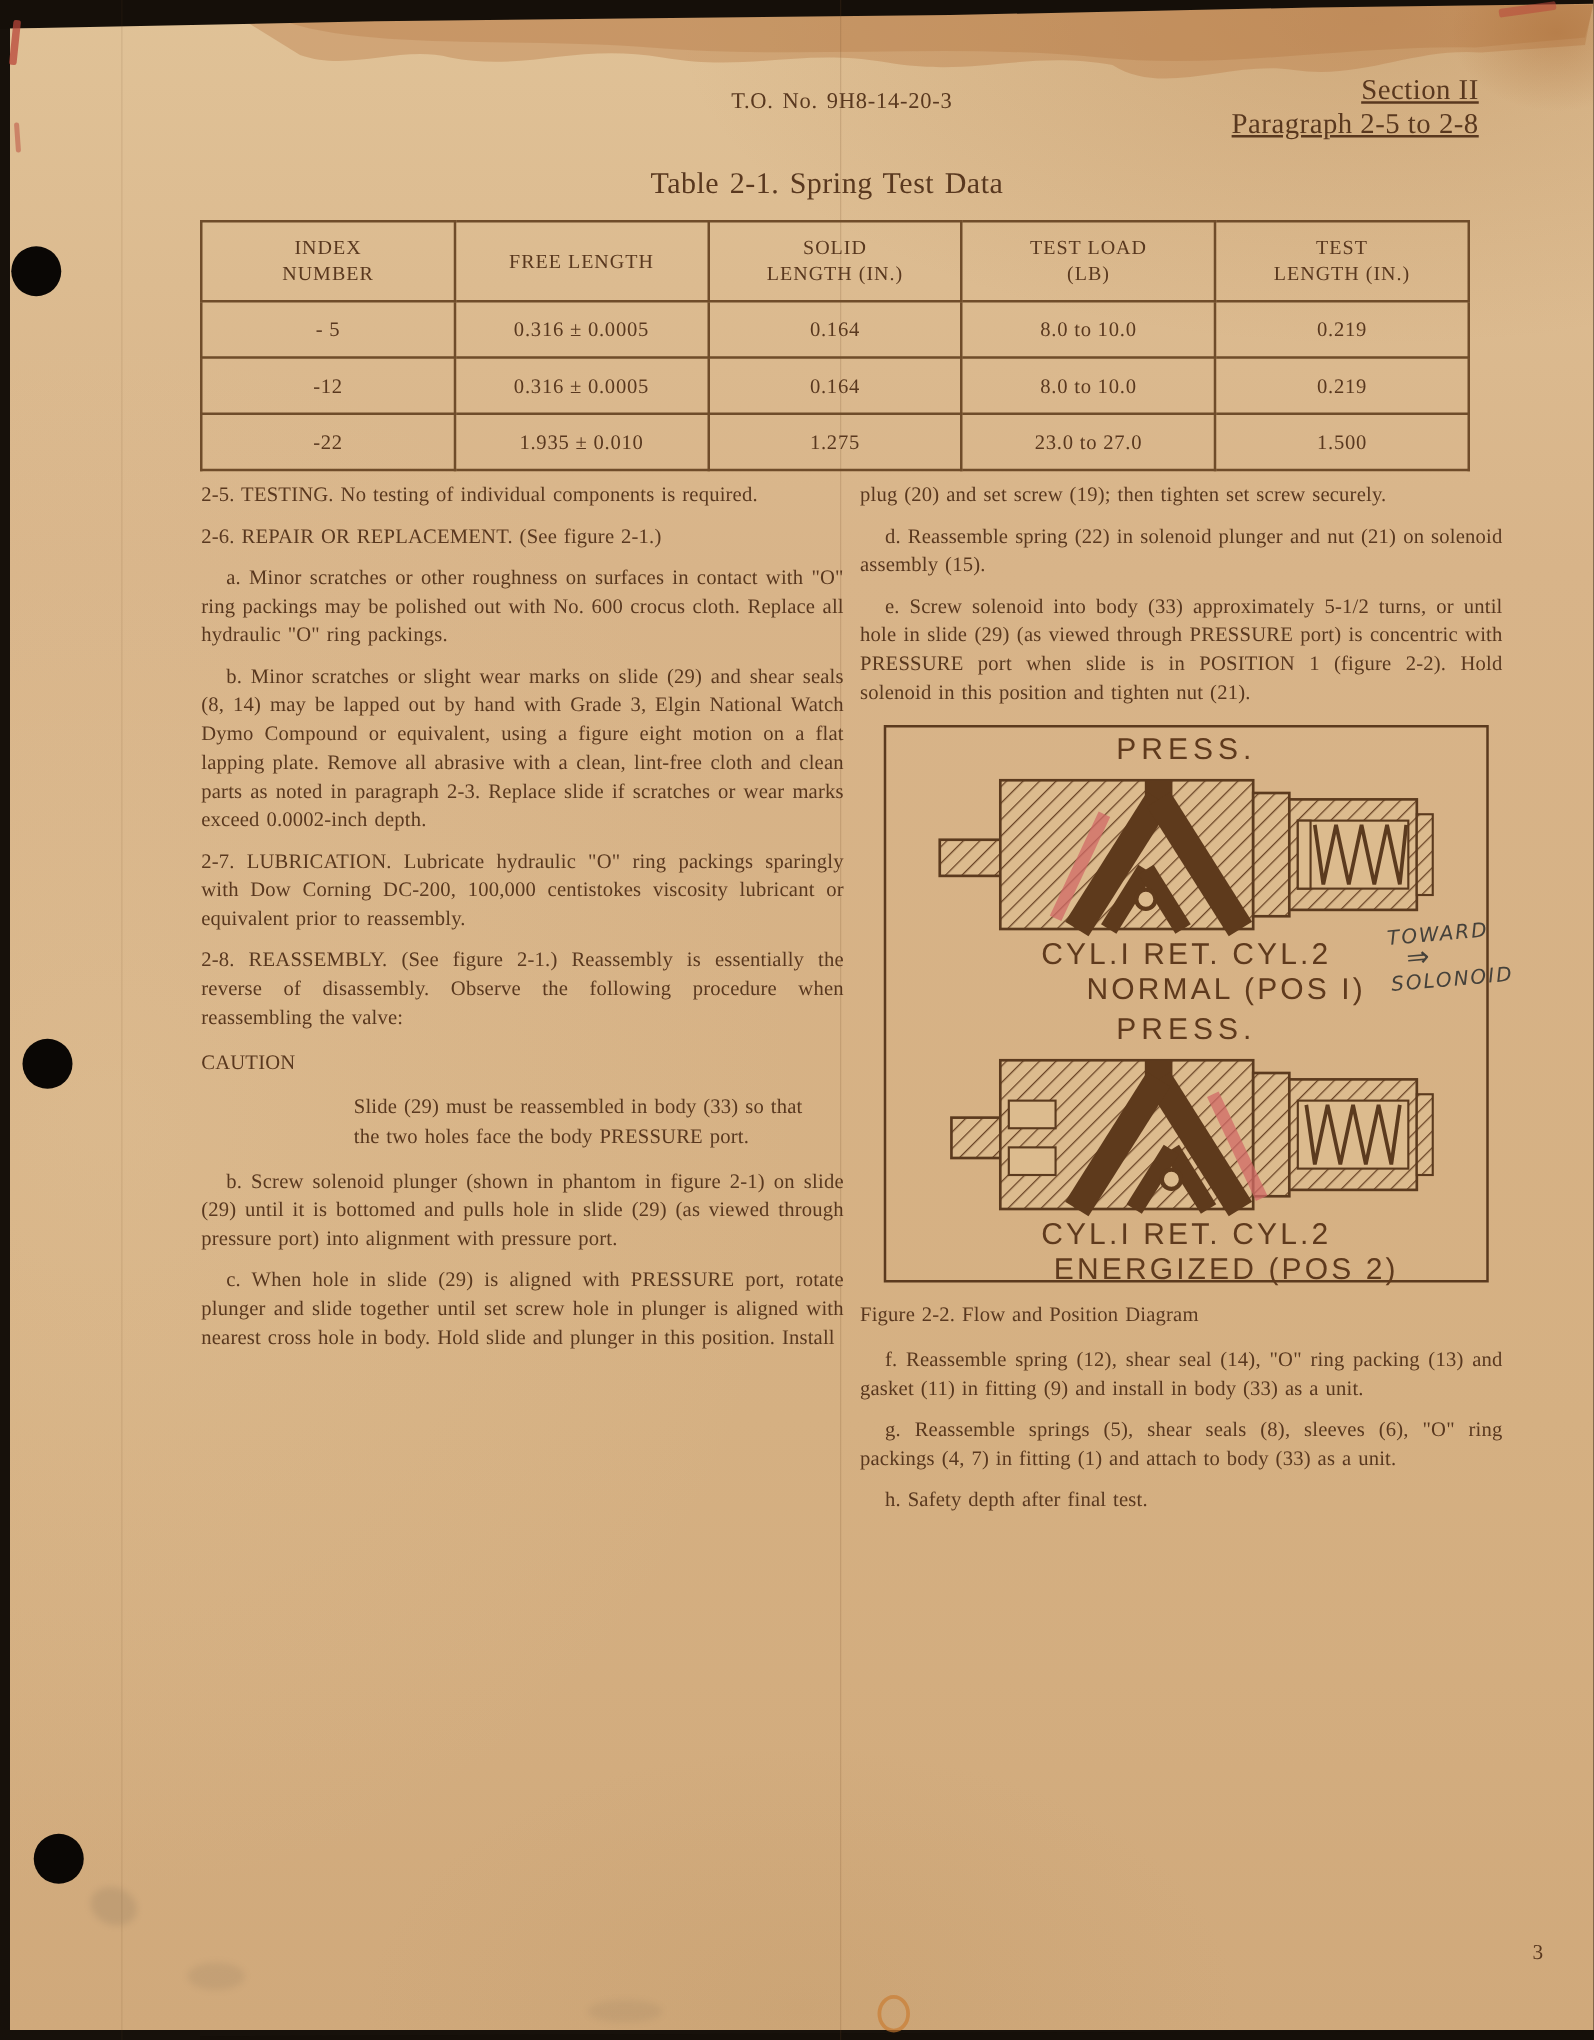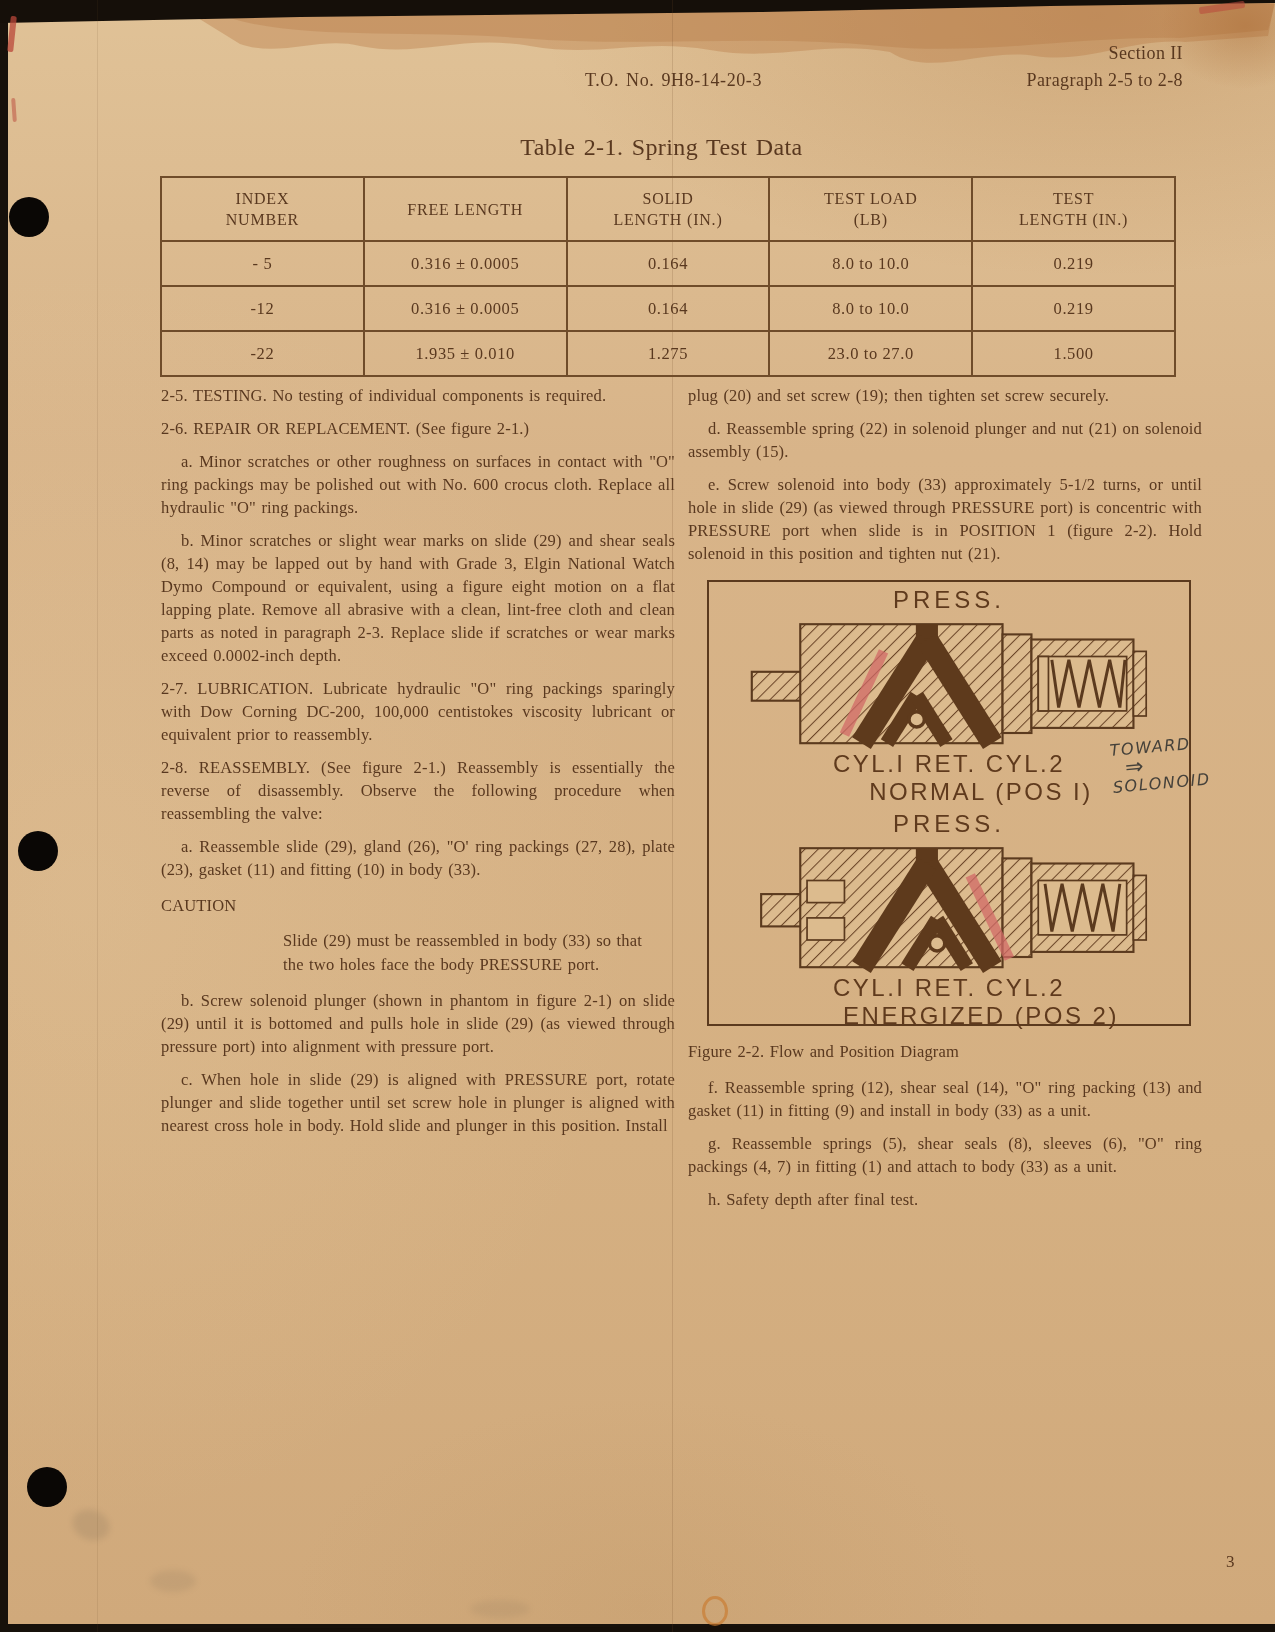--- a/index.html
+++ b/index.html
@@ -56,22 +56,22 @@
     border:3px solid #c97a2e; border-radius:50%; opacity:0.65;
   }
 
   
   .ink { color:#59381f; }
   .header-center {
     position:absolute; top:70px; left:0; right:0; padding-left:72px;
     text-align:center; font-size:18px; letter-spacing:0.6px; word-spacing:2px;
   }
   .header-right {
-    position:absolute; top:40px; right:92px; text-align:right;
-    font-size:18px; line-height:27px; letter-spacing:0.4px;
+    position:absolute; top:58px; right:92px; text-align:right;
+    font-size:23px; line-height:27px; letter-spacing:0.4px;text-decoration:underline;
   }
   .table-title {
     position:absolute; top:134px; left:0; right:0; padding-left:48px;
     text-align:center; font-size:24px; letter-spacing:0.4px; word-spacing:2px;
   }
   table.spring {
     position:absolute; top:176px; left:160px; width:1016px;
     border-collapse:collapse; table-layout:fixed;
   }
   table.spring th, table.spring td {
@@ -194,21 +194,20 @@
   </tbody>
 </table>
 
 <div class="col col-left">
   <p>2-5. TESTING. No testing of individual components is required.</p>
   <p>2-6. REPAIR OR REPLACEMENT. (See figure 2-1.)</p>
   <p class="indent">a. Minor scratches or other roughness on surfaces in contact with "O" ring packings may be polished out with No. 600 crocus cloth. Replace all hydraulic "O" ring packings.</p>
   <p class="indent">b. Minor scratches or slight wear marks on slide (29) and shear seals (8, 14) may be lapped out by hand with Grade 3, Elgin National Watch Dymo Compound or equivalent, using a figure eight motion on a flat lapping plate. Remove all abrasive with a clean, lint-free cloth and clean parts as noted in paragraph 2-3. Replace slide if scratches or wear marks exceed 0.0002-inch depth.</p>
   <p>2-7. LUBRICATION. Lubricate hydraulic "O" ring packings sparingly with Dow Corning DC-200, 100,000 centistokes viscosity lubricant or equivalent prior to reassembly.</p>
   <p>2-8. REASSEMBLY. (See figure 2-1.) Reassembly is essentially the reverse of disassembly. Observe the following procedure when reassembling the valve:</p>
-  <p class="indent">a. Reassemble slide (29), gland (26), "O' ring packings (27, 28), plate (23), gasket (11) and fitting (10) in body (33).</p>
   <p class="caution-head">CAUTION</p>
   <p class="caution-body">Slide (29) must be reassembled in body (33) so that the two holes face the body PRESSURE port.</p>
   <p class="indent">b. Screw solenoid plunger (shown in phantom in figure 2-1) on slide (29) until it is bottomed and pulls hole in slide (29) (as viewed through pressure port) into alignment with pressure port.</p>
   <p class="indent">c. When hole in slide (29) is aligned with PRESSURE port, rotate plunger and slide together until set screw hole in plunger is aligned with nearest cross hole in body. Hold slide and plunger in this position. Install</p>
 </div>
 
 <div class="col col-right">
   <p>plug (20) and set screw (19); then tighten set screw securely.</p>
   <p class="indent">d. Reassemble spring (22) in solenoid plunger and nut (21) on solenoid assembly (15).</p>
   <p class="indent">e. Screw solenoid into body (33) approximately 5-1/2 turns, or until hole in slide (29) (as viewed through PRESSURE port) is concentric with PRESSURE port when slide is in POSITION 1 (figure 2-2). Hold solenoid in this position and tighten nut (21).</p>

